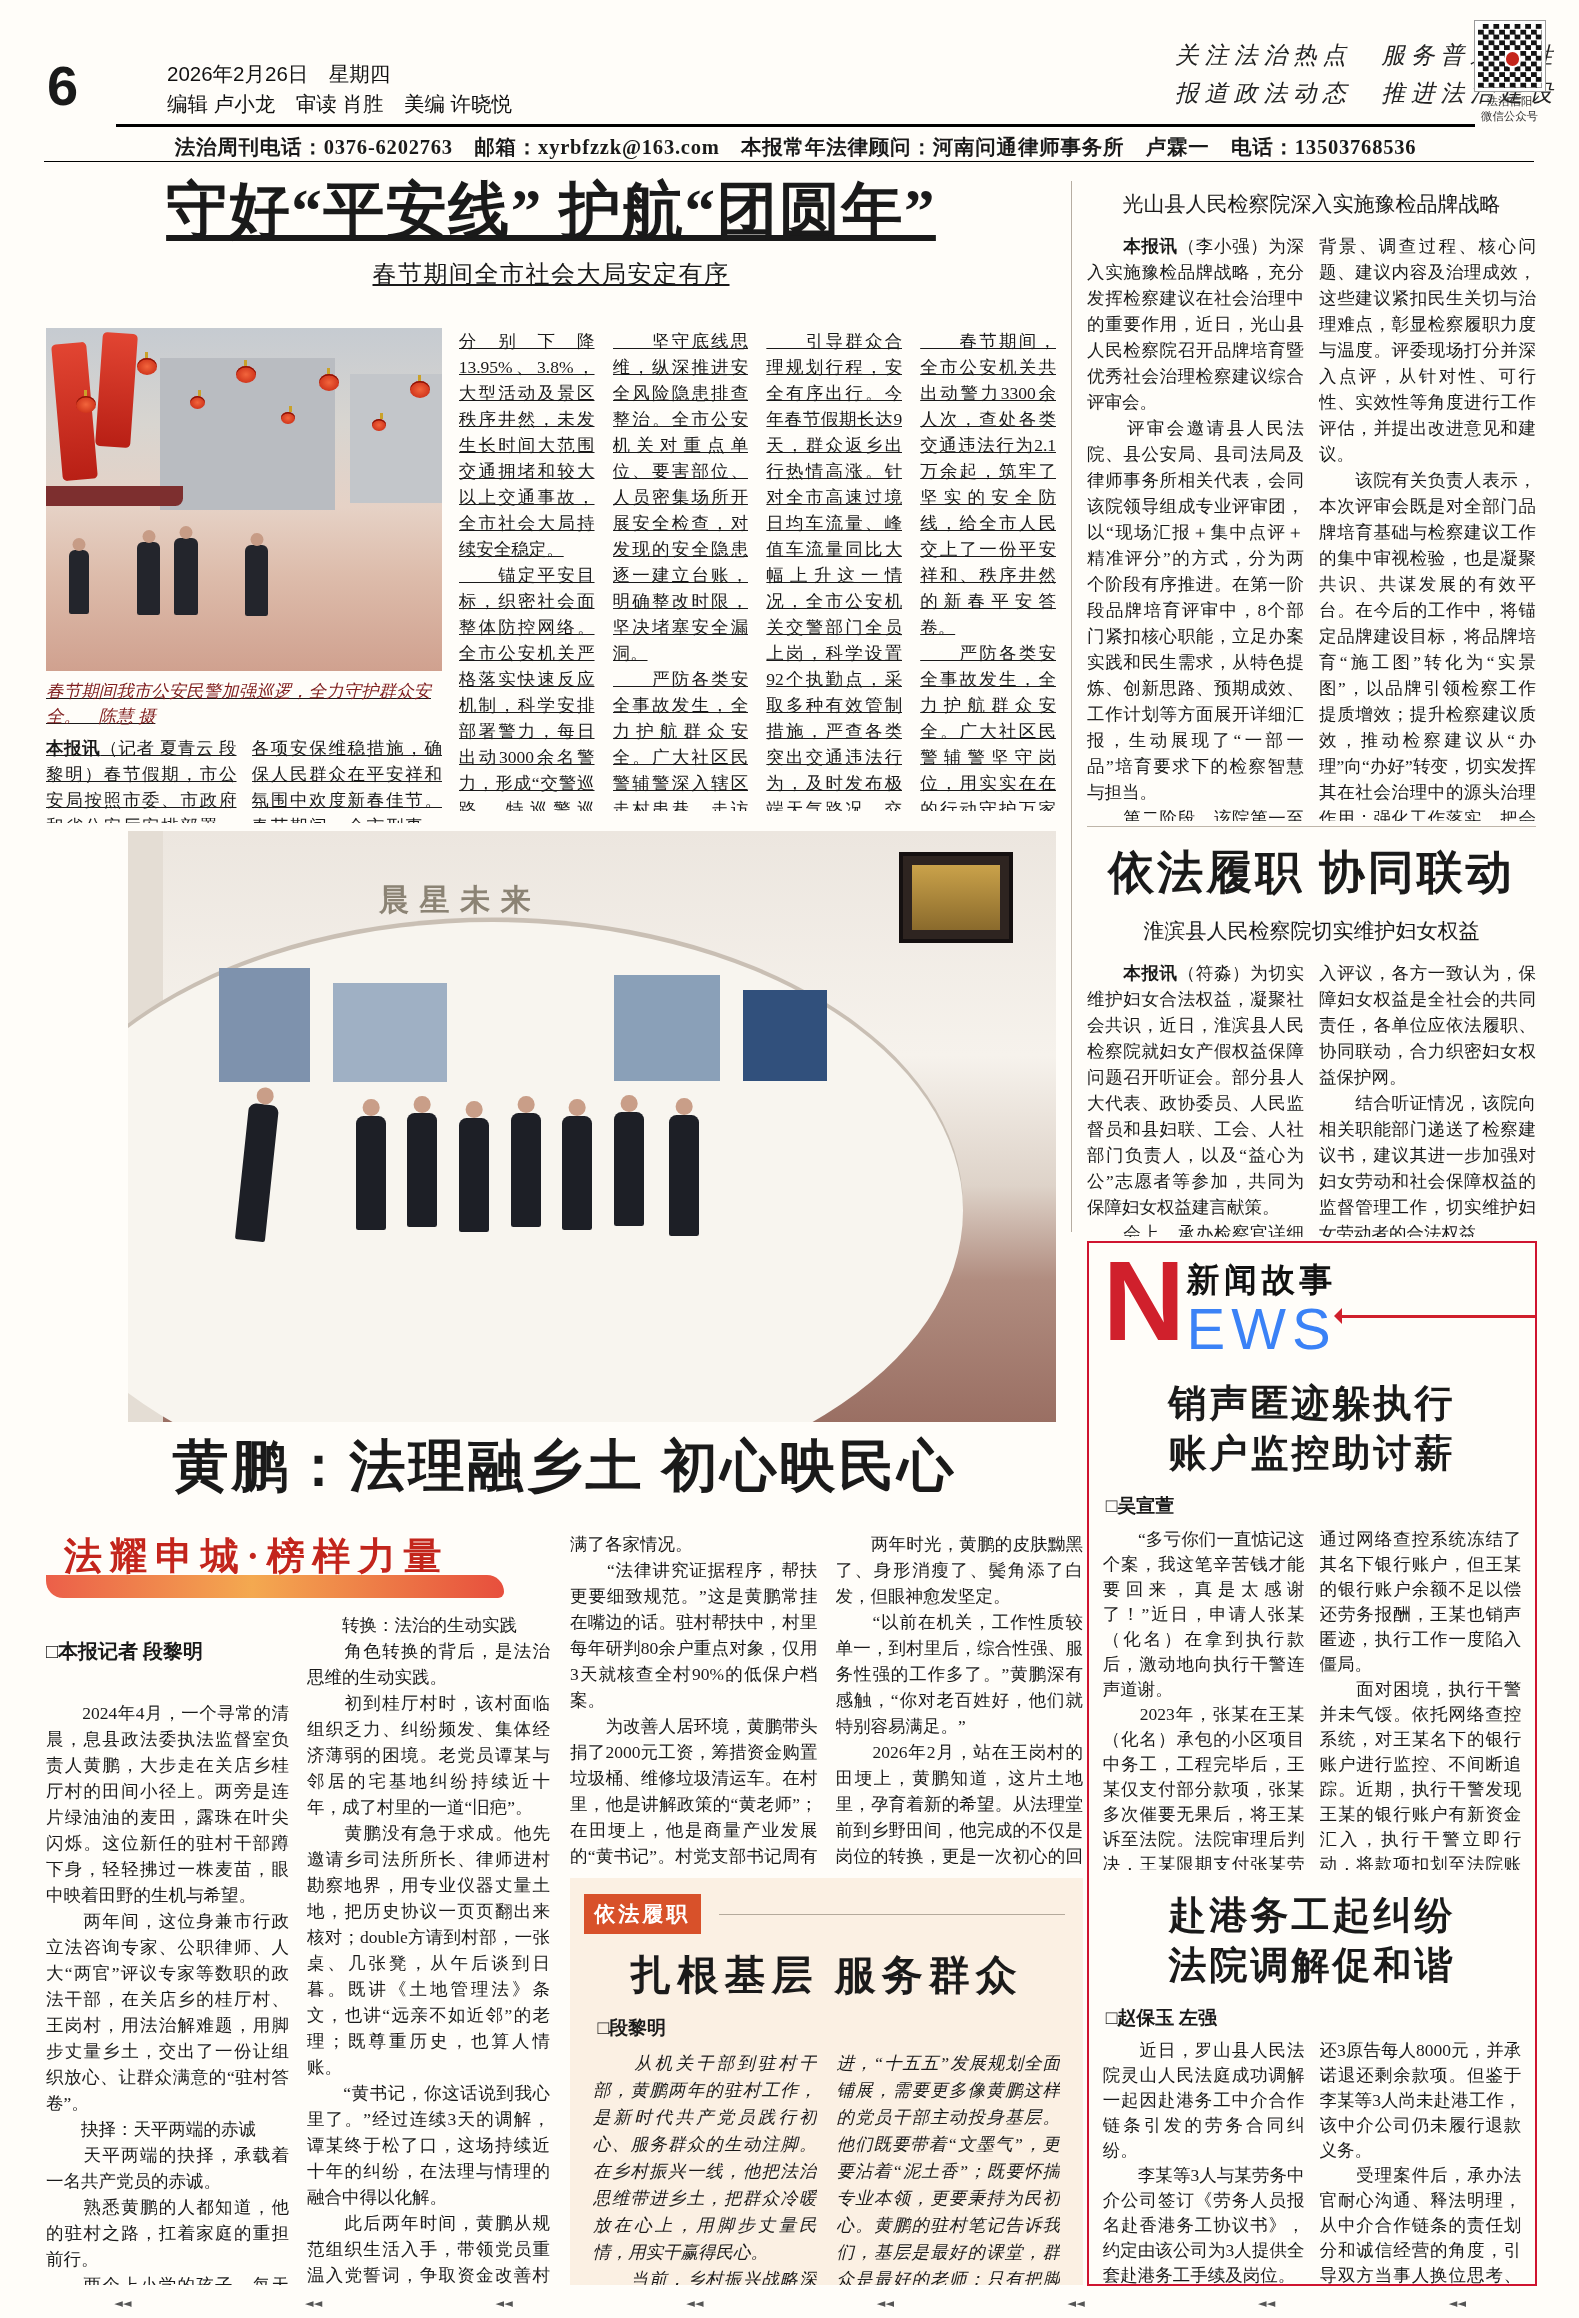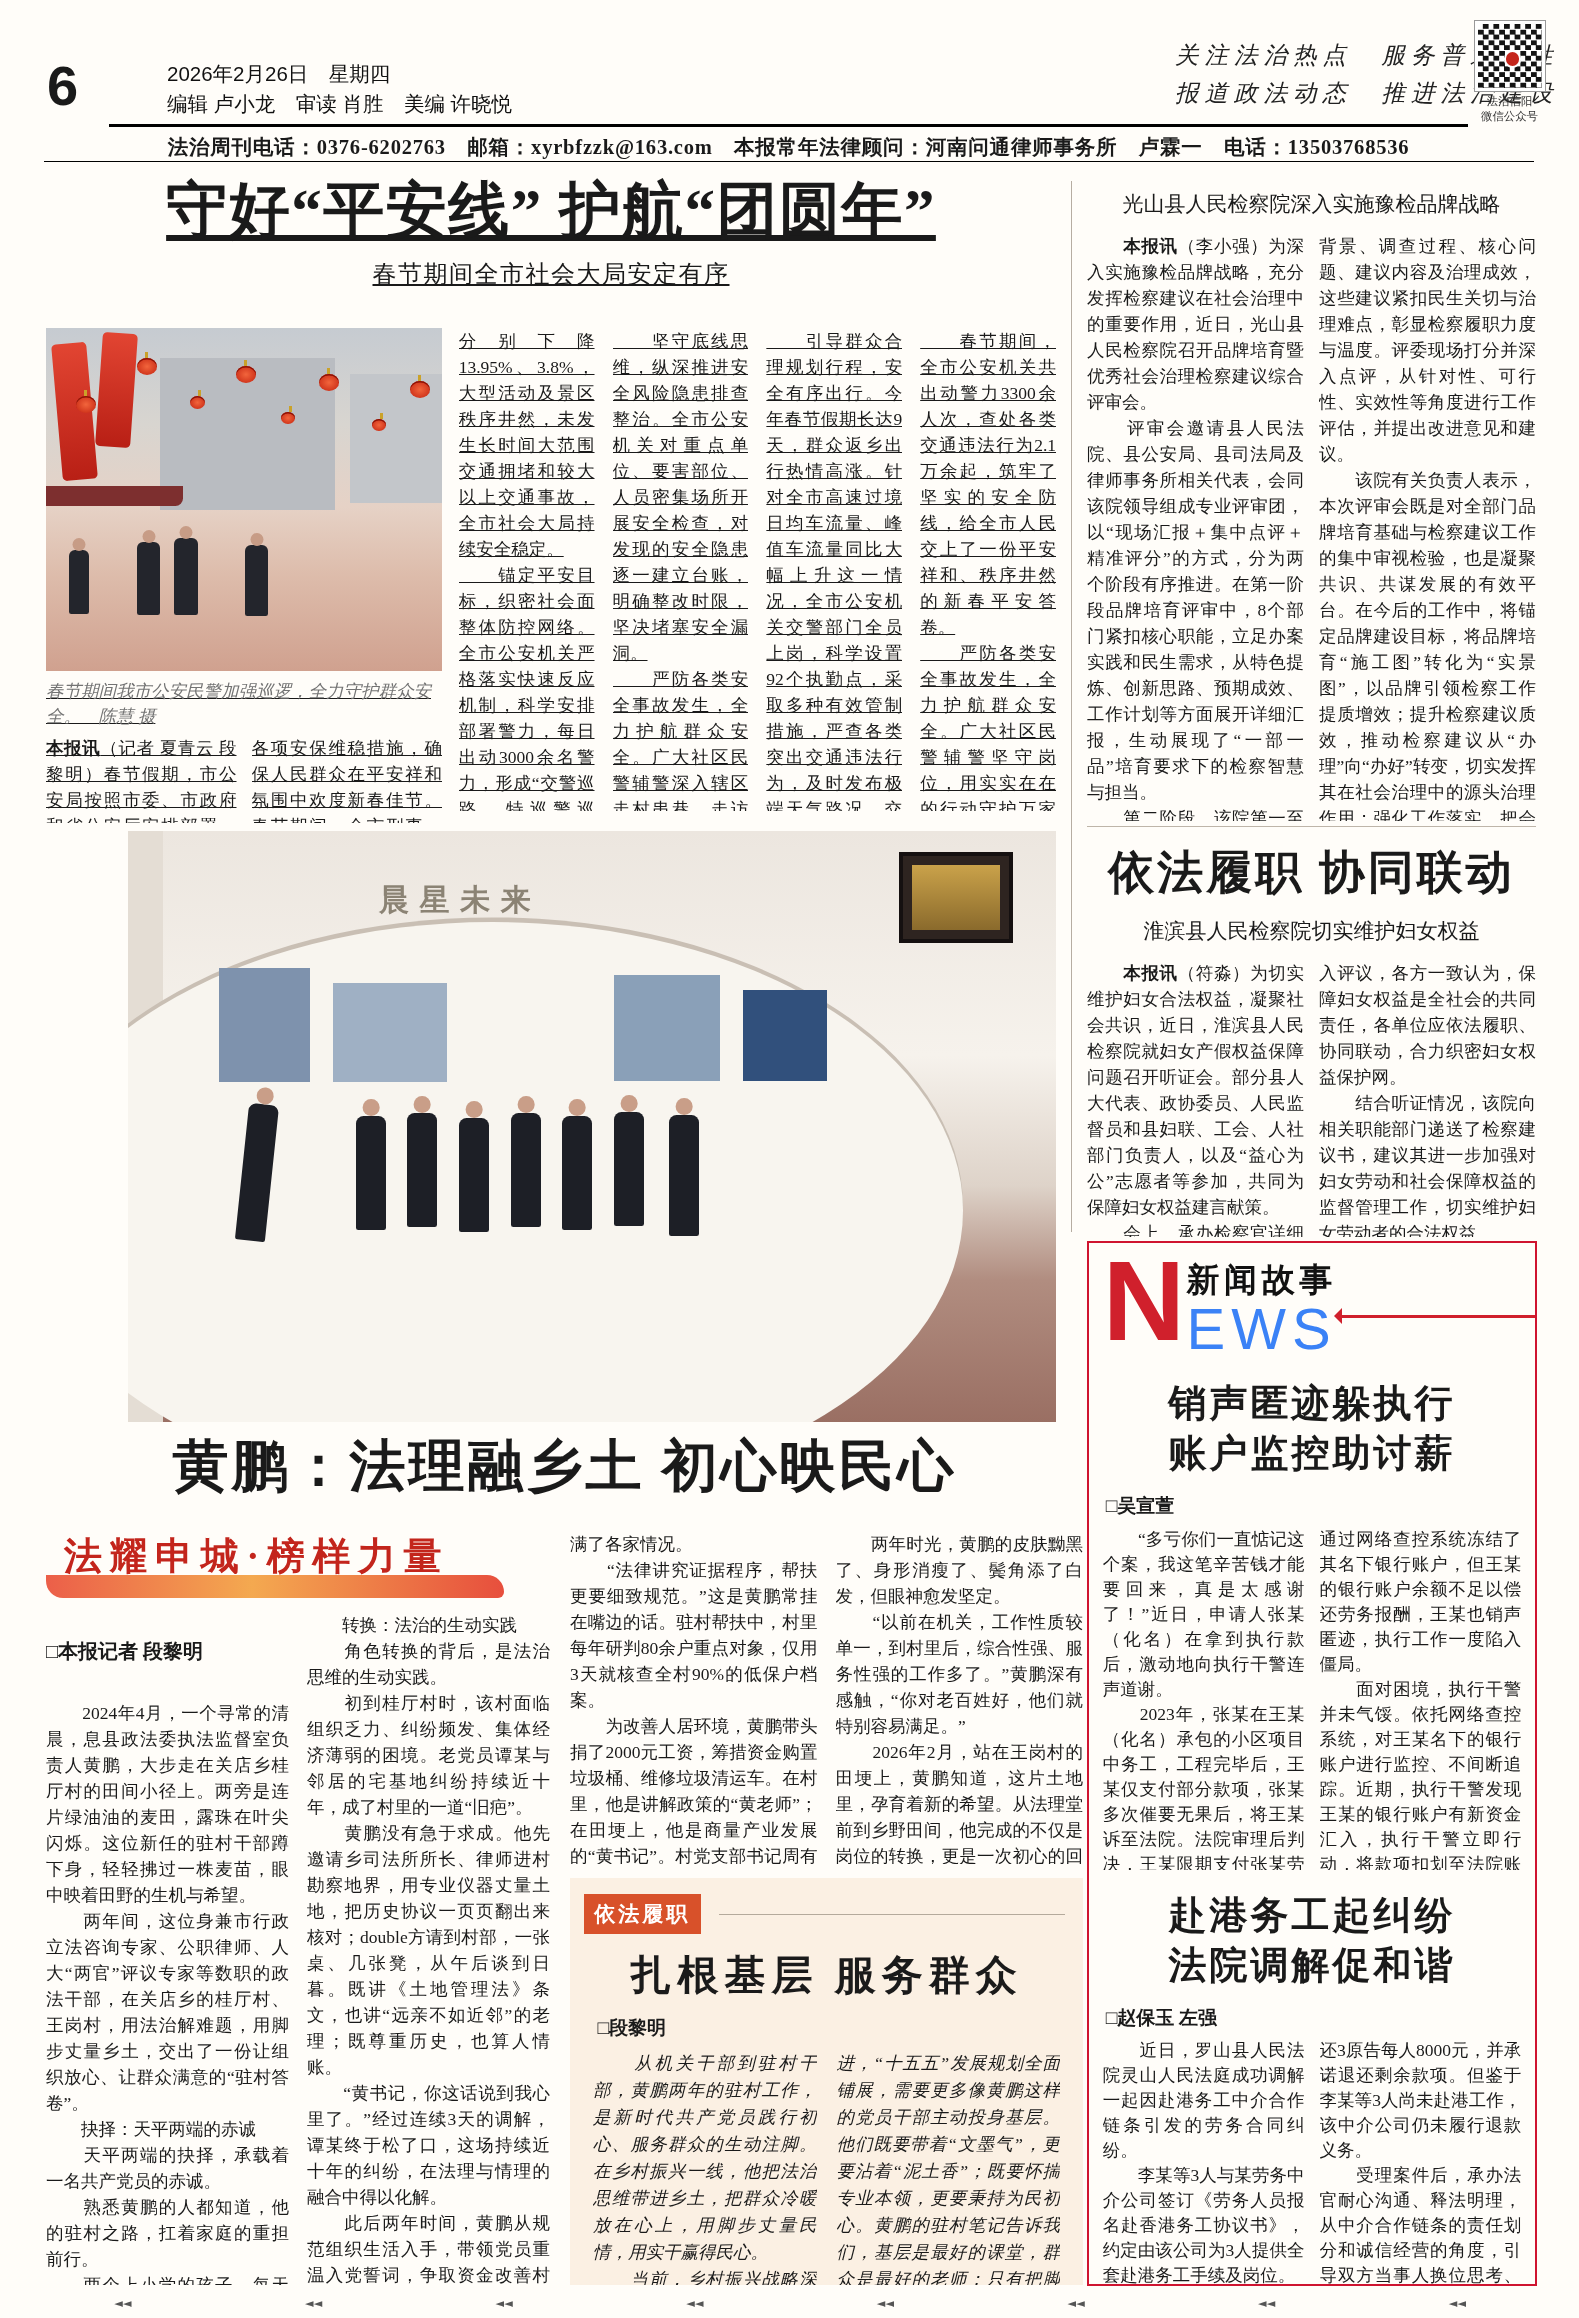--- a/index.html
+++ b/index.html
@@ -31,21 +31,21 @@
   .qrwrap { position:absolute; left:1470px; top:21px; width:79px; text-align:center;
             font-family:"Liberation Sans",sans-serif; }
   .qr { width:70px; height:70px; margin:0 auto; border:3px solid #fff; outline:0.8px solid #999;
         background:repeating-conic-gradient(#141414 0% 25%, #fff 0% 50%); background-size:10.6px 10.6px;
         position:relative; }
   .qr::after { content:''; position:absolute; left:26px; top:26px; width:13.7px; height:13.7px;
         border-radius:50%; background:#c5261d; border:2.3px solid #fff; }
   .qr-cap { font-size:11.4px; line-height:15px; margin-top:3px; color:#333; }
 
   
-  .contact { position:absolute; left:109px; top:124px; width:1359px; border-top:3.8px solid #000;
+  .contact { position:absolute; left:116px; top:124px; width:1359px; border-top:3.8px solid #000;
              padding-top:6px; text-align:center; font-size:20.5px; font-weight:bold; letter-spacing:0.8px; }
   .rule-full { position:absolute; left:44px; top:161px; width:1490px; border-top:1.5px solid #000; }
 
   
   .headline-xl { font-size:61px; font-weight:900; text-align:center; letter-spacing:1.5px; line-height:1.15; }
   .subhead { font-size:24px; text-align:center; margin-top:12px; letter-spacing:1.5px; }
   .cols { display:flex; gap:18px; text-align:justify; }
   .col { flex:1 1 0; font-size:17.5px; line-height:26px; white-space:pre-line; overflow:hidden; }
   .lead-b { font-weight:bold; }
 
@@ -59,21 +59,21 @@
   .p1-roof { position:absolute; left:0; top:158px; width:137px; height:20px; background:#7d2f2f;
              border-radius:0 0 7.6px 0; }
   .p1-banner { position:absolute; width:35px; height:137px; background:linear-gradient(180deg,#e24532,#b81f15);
                border-radius:4.6px; }
   .lant { position:absolute; width:20px; height:16.7px; border-radius:50%; background:radial-gradient(#f2653c,#c3220f);
           box-shadow:0 1.5px 0 #8d1206 inset; }
   .lant::before { content:''; position:absolute; left:8.4px; top:-6px; width:3px; height:6px; background:#caa22a; }
   .fig { position:absolute; background:#23252c; border-radius:6px 6px 2.3px 2.3px; }
   .fig::before { content:''; position:absolute; left:50%; top:-12px; transform:translateX(-50%);
                  width:13px; height:13px; border-radius:50%; background:#c79c86; }
-  .caption { font-size:17.5px; line-height:25px; margin-top:7.6px; font-style:italic; color:#737373; }
+  .caption { font-size:17.5px; line-height:25px; margin-top:7.6px; font-style:italic; color:#7f1d1d; }
   .intro-cols { display:flex; gap:15px; margin-top:6px; text-align:justify; }
   .intro-cols > div { flex:1; font-size:17.5px; line-height:26px; overflow:hidden; }
 
   
   .v-divider { position:absolute; left:1071px; top:181px; width:0.8px; height:1051px; background:#b6ada2; }
   .right-col { position:absolute; left:1087px; top:176px; width:449px; }
   .brand-story { height:645px; overflow:hidden; }
   .story-head { font-size:46px; font-weight:900; text-align:center; letter-spacing:3px; }
   .story-sub { font-size:21px; text-align:center; margin:13.7px 0 15px; }
   .right-col .cols { gap:15px; }

